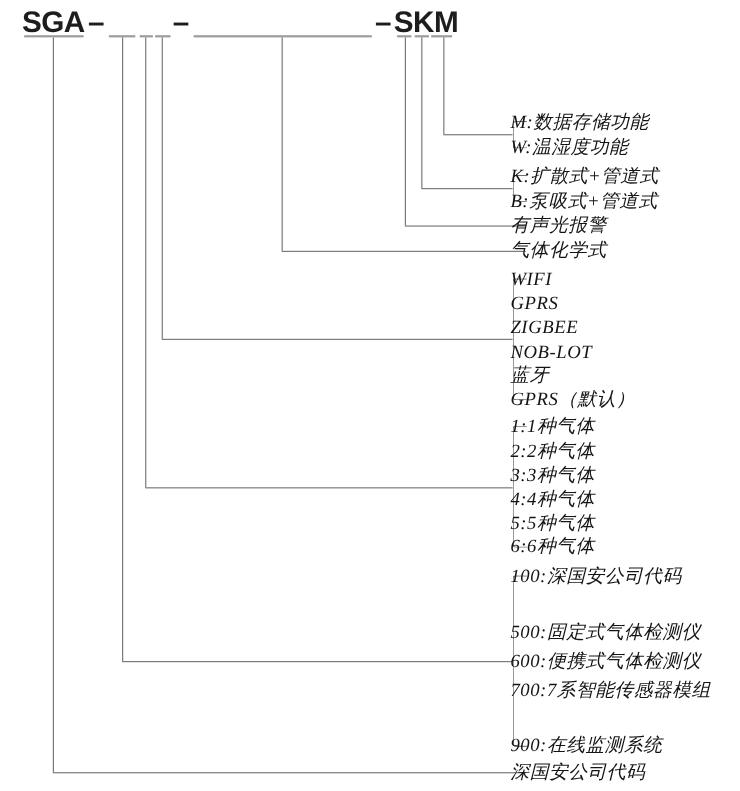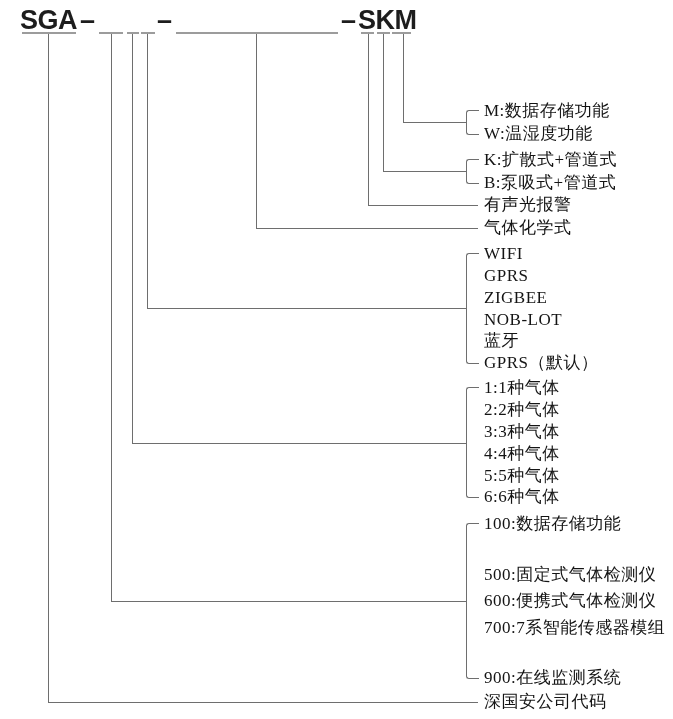--- a/index.html
+++ b/index.html
@@ -24,23 +24,23 @@
   .hl{position:absolute;height:1px;background:#6e6e6e;}
   
   .br{
     position:absolute;left:466px;width:13px;
     border:1px solid #6e6e6e;border-right:none;
     border-radius:3px 0 0 3px;
     box-sizing:border-box;background:transparent;
   }
   
   .lbl{
-    position:absolute;left:484px;
+    position:absolute;left:464px;
     font-size:17px;line-height:22px;height:22px;
-    color:#141414;white-space:nowrap;letter-spacing:0.5px;
+    color:#141414;white-space:nowrap;letter-spacing:0.5px;font-style:italic;
   }
 </style>
 </head>
 <body>
 
 <div class="canvas">
 
   <span class="t" style="left:20px">SGA</span>
   <span class="t" style="left:80px">–</span>
   <span class="t" style="left:157px">–</span>
@@ -96,21 +96,21 @@
   <div class="lbl" style="top:330px">蓝牙</div>
   <div class="lbl" style="top:352px">GPRS（默认）</div>
 
   <div class="lbl" style="top:377px">1:1种气体</div>
   <div class="lbl" style="top:399px">2:2种气体</div>
   <div class="lbl" style="top:421px">3:3种气体</div>
   <div class="lbl" style="top:443px">4:4种气体</div>
   <div class="lbl" style="top:465px">5:5种气体</div>
   <div class="lbl" style="top:486px">6:6种气体</div>
 
-  <div class="lbl" style="top:513px">100:数据存储功能</div>
+  <div class="lbl" style="top:513px">100:深国安公司代码</div>
   <div class="lbl" style="top:564px">500:固定式气体检测仪</div>
   <div class="lbl" style="top:590px">600:便携式气体检测仪</div>
   <div class="lbl" style="top:617px">700:7系智能传感器模组</div>
   <div class="lbl" style="top:667px">900:在线监测系统</div>
 
   <div class="lbl" style="top:691px">深国安公司代码</div>
 
 </div>
 
 </body></html>

